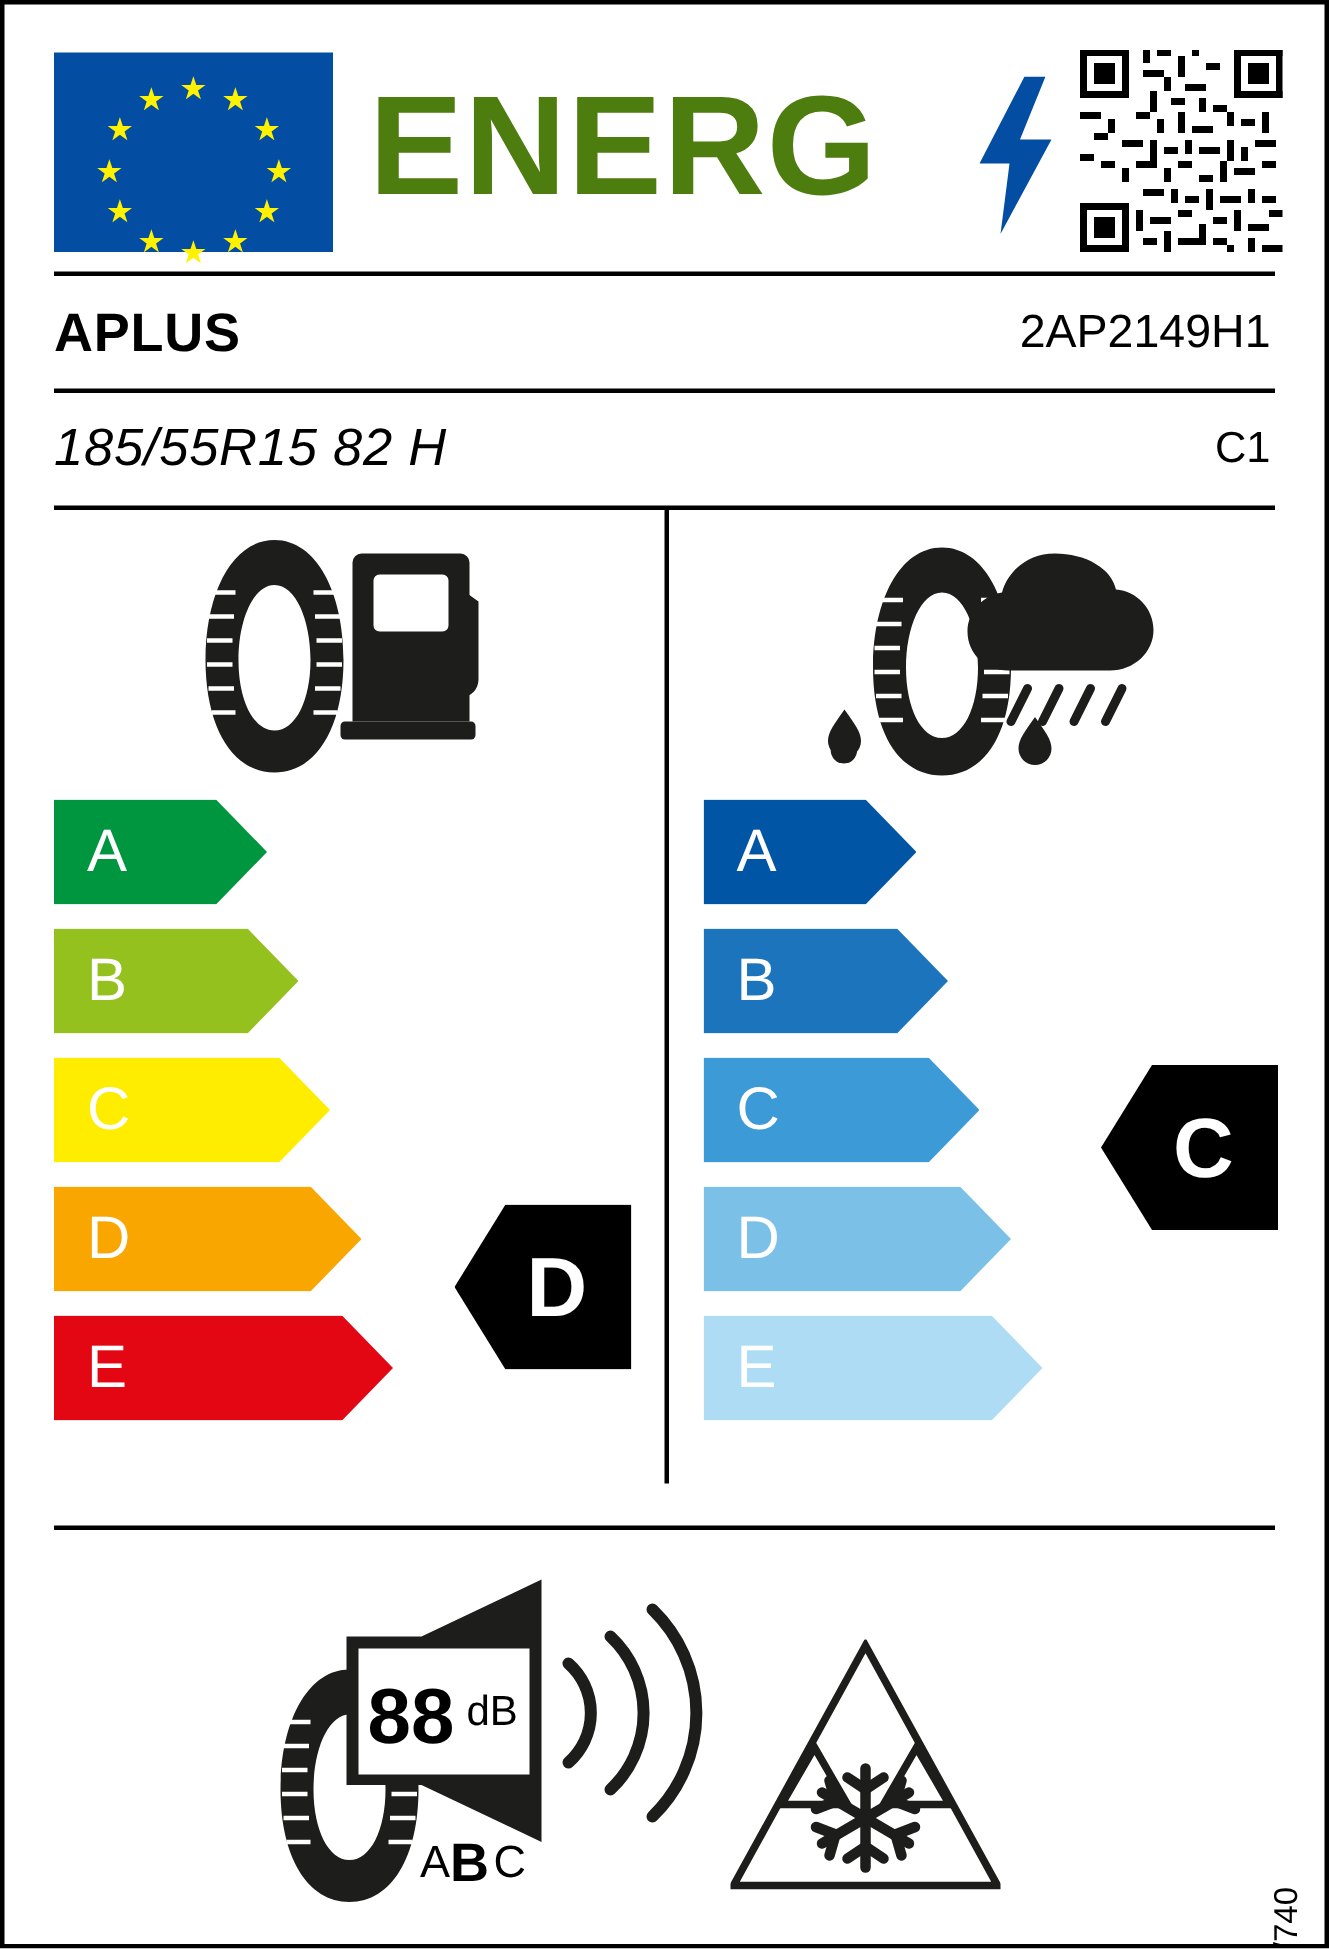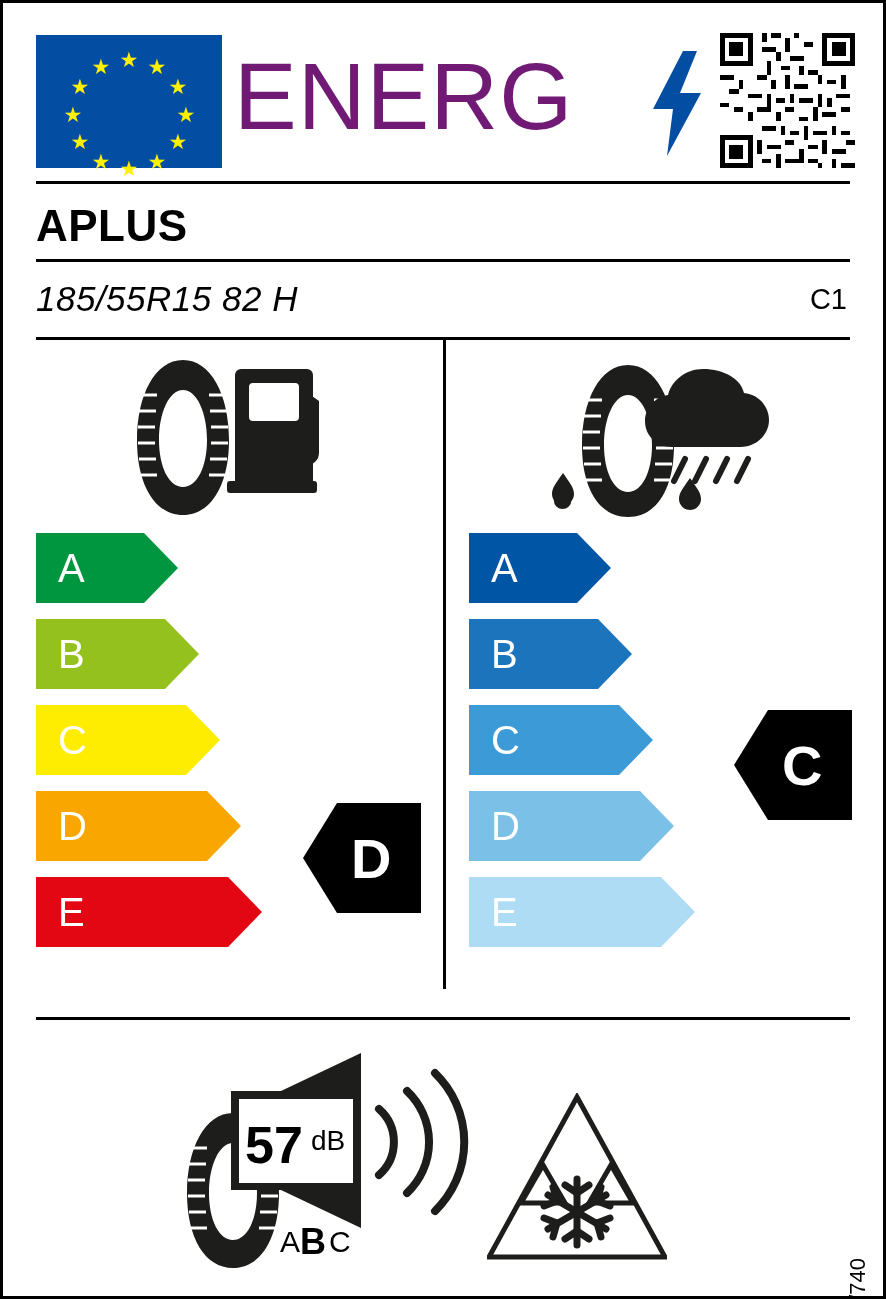--- a/index.html
+++ b/index.html
@@ -37,26 +37,26 @@
   .eu-star {
     position: absolute;
     color: #FFF100;
     font-size: 21px;
     line-height: 21px;
     width: 22px;
     text-align: center;
   }
   .energy-word {
     position: absolute;
-    left: 231px;
+    left: 243px;
     top: 40px;
     font-size: 94px;
-    font-weight: normal;
+    font-weight: bold;
     letter-spacing: 1px;
-    color: #701a75;
+    color: #4d7c0f;
     font-family: "Liberation Sans", sans-serif;
   }
   .bolt {
     position: absolute;
     left: 650px;
     top: 48px;
     width: 48px;
     height: 105px;
   }
   .qr {
@@ -72,21 +72,21 @@
     position: absolute;
     left: 33px;
     width: 814px;
     height: 3px;
     background: #000;
   }
   .brand {
     position: absolute;
     left: 33px;
     top: 198px;
-    font-size: 44px;
+    font-size: 36px;
     font-weight: bold;
     letter-spacing: 0.5px;
   }
   .model {
     position: absolute;
     right: 36px;
     top: 200px;
     font-size: 31px;
     text-align: right;
   }
@@ -295,20 +295,21 @@
           <rect x="24" y="27" width="1" height="2"></rect>
         <rect x="26" y="28" width="3" height="1"></rect>
           <rect x="27" y="23" width="2" height="1"></rect>
       </g>
     </svg>
   </div>
 
   <div class="hr" style="top:178px;"></div>
 
   <div class="brand">APLUS</div>
+  <div class="model">2AP2149H1</div>
 
   <div class="hr" style="top:256px;"></div>
 
   <div class="size">185/55R15 82 H</div>
   <div class="class">C1</div>
 
   <div class="hr" style="top:334px;"></div>
 
   <div class="vdiv"></div>
 
@@ -445,21 +446,21 @@
       </g>
       <path d="M198 10 L198 185 L118 147 L68 147 L68 48 L118 48 Z" fill="#1d1d1b"></path>
       <rect x="76" y="56" width="114" height="84" fill="#ffffff"></rect>
       <g fill="none" stroke="#1d1d1b" stroke-width="8" stroke-linecap="round">
         <path d="M216 66 a44 44 0 0 1 0 66"></path>
         <path d="M244 48 a70 70 0 0 1 0 102"></path>
         <path d="M272 30 a96 96 0 0 1 0 138"></path>
       </g>
     </g>
   </svg>
-  <div class="noise-db" style="left:242px; top:1112px; font-size:52px;">57</div>
+  <div class="noise-db" style="left:242px; top:1112px; font-size:52px;">88</div>
   <div class="noise-db" style="left:308px; top:1122px; font-size:28px; font-weight:normal;">dB</div>
 
   <div class="abc" style="left:277px; top:1222px;">A</div>
   <div class="abc" style="left:297px; top:1218px; font-weight:bold; font-size:36px;">B</div>
   <div class="abc" style="left:326px; top:1222px;">C</div>
 
   <svg class="pic" style="left:484px; top:1090px; width:180px; height:170px;" viewBox="0 0 180 170">
     <path d="M90 4 L178 164 L2 164 Z" fill="none" stroke="#1d1d1b" stroke-width="5"></path>
     <path d="M56 72 l22 38 h-44 Z M124 72 l22 38 h-44 Z" fill="none" stroke="#1d1d1b" stroke-width="5"></path>
     <g stroke="#1d1d1b" stroke-width="7" stroke-linecap="round">

